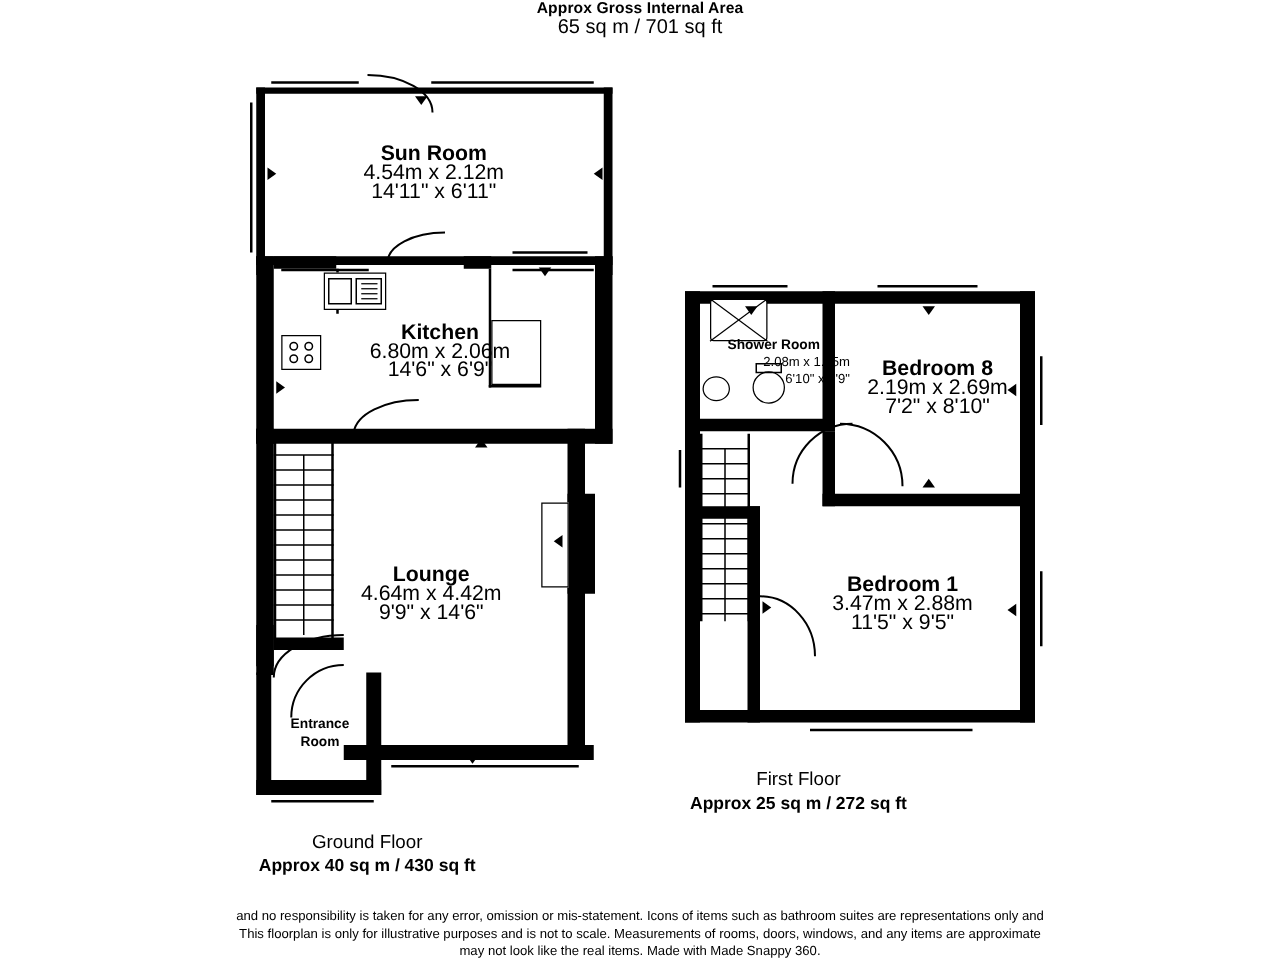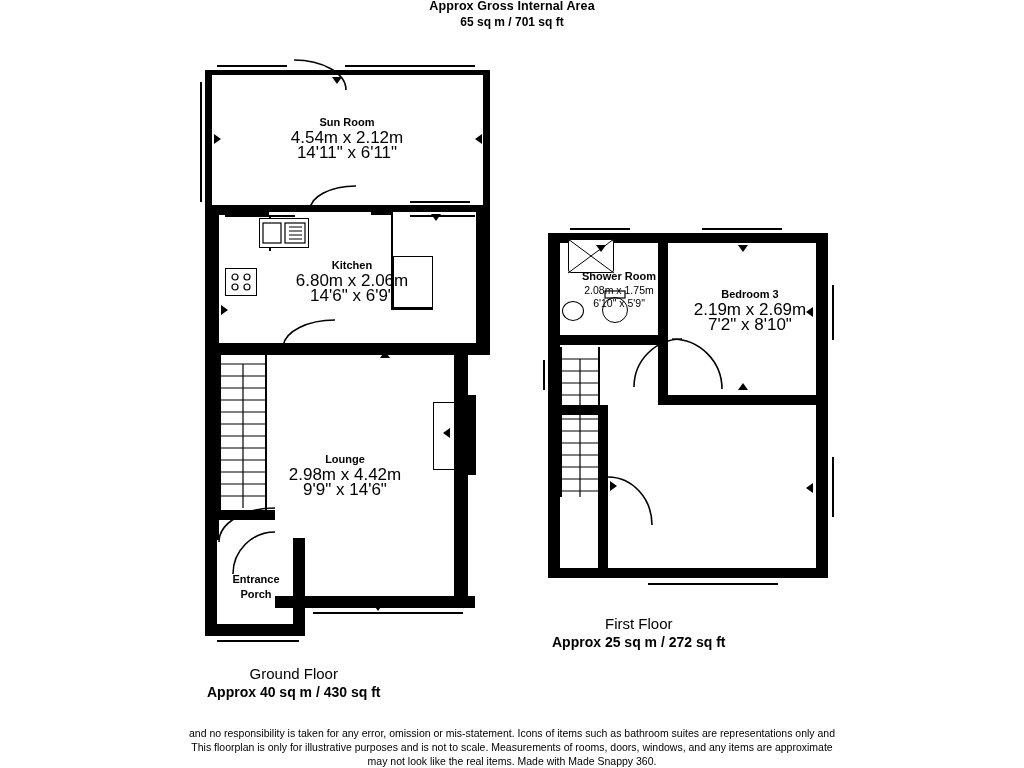--- a/index.html
+++ b/index.html
@@ -29,52 +29,52 @@
     width: 1024px;
     text-align: center;
   }
   #header .line1 {
     font-size: 12.5px;
     font-weight: bold;
     letter-spacing: 0.1px;
     line-height: 16px;
   }
   #header .line2 {
-    font-size: 12px;
-    font-weight: bold;
+    font-size: 16px;
+    font-weight: normal;
     line-height: 16px;
   }
 
   
   .wall {
     position: absolute;
     background: #000000;
   }
   .thinline {
     position: absolute;
     background: #000000;
   }
 
   
   .room-label {
     position: absolute;
     text-align: center;
     line-height: 15px;
   }
   .room-label .name {
-    font-size: 11px;
+    font-size: 17px;
     font-weight: bold;
     white-space: nowrap;
   }
   .room-label .dim {
     font-size: 17px;
     white-space: nowrap;
   }
   .room-label.small .name { font-size: 11px; }
-  .room-label.small .dim { font-size: 10.5px; line-height: 13px; }
+  .room-label.small .dim { font-size: 10.5px; line-height: 13px; text-align: right; }
 
   
   .floor-caption { position: absolute; text-align: center; }
   .floor-caption .title {
     font-size: 15px;
     line-height: 20px;
   }
   .floor-caption .sub {
     font-size: 14px;
     font-weight: bold;
@@ -247,41 +247,41 @@
     <div class="wall" style="left:24px; top:450px; width:56px; height:10px;"></div>
 
     <div class="fixture" style="left:238px; top:342px; width:22px; height:68px;"></div>
     <div class="arrow left" style="left:248px; top:368px;"></div>
 
     <div class="thinline" style="left:118px; top:552px; width:150px; height:2px;"></div>
     <div class="arrow down" style="left:178px; top:544px;"></div>
 
     <div class="room-label" style="left:55px; top:392px; width:190px;">
       <div class="name">Lounge</div>
-      <div class="dim">2.98m x 4.42m</div>
+      <div class="dim">4.64m x 4.42m</div>
       <div class="dim">9'9" x 14'6"</div>
     </div>
 
     <div class="wall" style="left:10px; top:478px; width:12px; height:98px;"></div>
     <div class="wall" style="left:10px; top:564px; width:100px; height:12px;"></div>
     <div class="wall" style="left:98px; top:478px; width:12px; height:98px;"></div>
     <div class="thinline" style="left:22px; top:580px; width:82px; height:2px;"></div>
 
     <svg class="abs" style="left:22px; top:446px; width:60px; height:38px;">
       <path d="M2,36 A 56,34 0 0 1 58,2" fill="none" stroke="#000" stroke-width="1.6"></path>
       <line x1="2" y1="36" x2="2" y2="2" stroke="#000" stroke-width="0"></line>
     </svg>
     <svg class="abs" style="left:36px; top:470px; width:46px; height:46px;">
       <path d="M44,2 A 42,42 0 0 0 2,44" fill="none" stroke="#000" stroke-width="1.6"></path>
     </svg>
     <div class="thinline" style="left:24px; top:498px; width:2px; height:0px;"></div>
 
     <div class="room-label small" style="left:12px; top:512px; width:98px;">
       <div class="name">Entrance</div>
-      <div class="name">Porch</div>
+      <div class="name">Room</div>
     </div>
   </div>
 
   <div class="floor-caption" style="left:207px; top:664px;">
     <div class="title">Ground Floor</div>
     <div class="sub">Approx 40 sq m / 430 sq ft</div>
   </div>
 
   <div class="abs" style="left:540px; top:225px; width:290px; height:370px;">
 
@@ -327,25 +327,30 @@
       <rect x="3" y="0" width="20" height="7" fill="none" stroke="#000" stroke-width="1.2"></rect>
     </svg>
 
     <div class="room-label small" style="left:18px; top:44px; width:122px;">
       <div class="name">Shower Room</div>
       <div class="dim">2.08m x 1.75m</div>
       <div class="dim">6'10" x 5'9"</div>
     </div>
 
     <div class="room-label" style="left:130px; top:62px; width:160px;">
-      <div class="name">Bedroom 3</div>
+      <div class="name">Bedroom 8</div>
       <div class="dim">2.19m x 2.69m</div>
       <div class="dim">7'2" x 8'10"</div>
     </div>
 
+    <div class="room-label" style="left:92px; top:235px; width:180px;">
+      <div class="name">Bedroom 1</div>
+      <div class="dim">3.47m x 2.88m</div>
+      <div class="dim">11'5" x 9'5"</div>
+    </div>
 
     <svg class="abs" style="left:92px; top:112px; width:54px; height:52px;">
       <path d="M2,50 A 48,48 0 0 1 50,2" fill="none" stroke="#000" stroke-width="1.6"></path>
     </svg>
     <svg class="abs" style="left:128px; top:112px; width:56px; height:54px;">
       <path d="M54,52 A 50,50 0 0 0 4,2" fill="none" stroke="#000" stroke-width="1.6"></path>
     </svg>
     <svg class="abs" style="left:66px; top:250px; width:48px; height:52px;">
       <path d="M2,2 A 44,48 0 0 1 46,50" fill="none" stroke="#000" stroke-width="1.6"></path>
     </svg>

